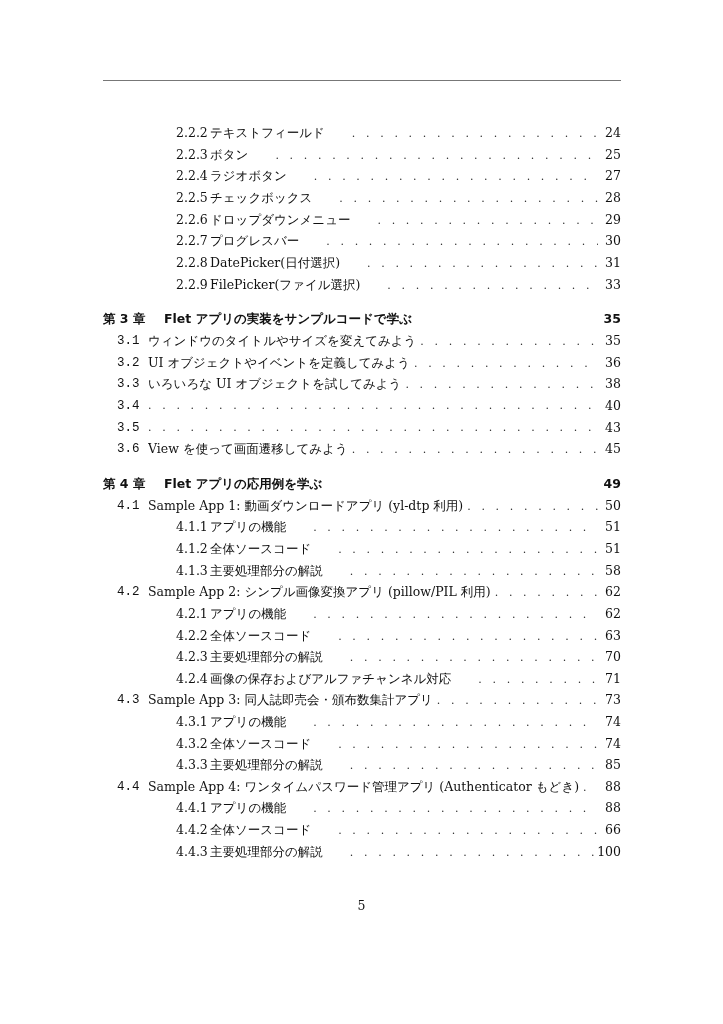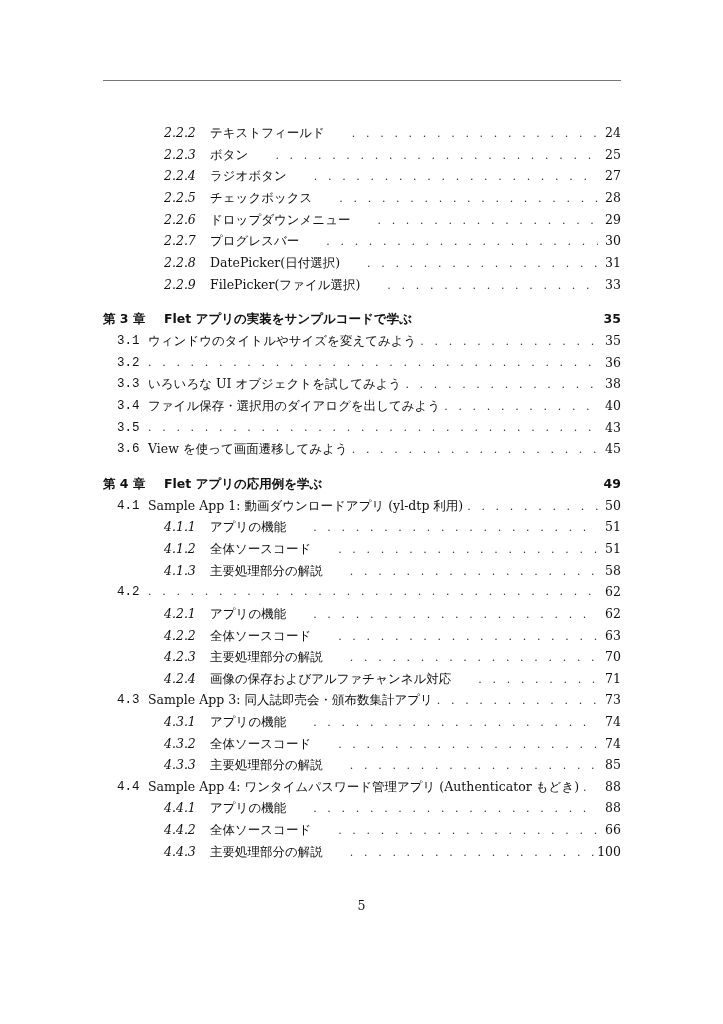--- a/index.html
+++ b/index.html
@@ -26,21 +26,21 @@
   .leader {
     flex: 1 1 auto; overflow: hidden; color: #333; letter-spacing: 3.6px;
     font-size: 11px;
   }
   .page { position: absolute; top: 0; right: 102px; text-align: right; }
   .chapter { font-family: "DejaVu Sans", "Liberation Sans", sans-serif; font-weight: bold; font-size: 12.5px; }
   .chapter .num { left: 103px; }
   .chapter .text-c { position: absolute; left: 164px; top: 0; }
   .lvl2 .num { left: 117px; font-family: Liberation Mono, monospace; }
   .lvl2 .title { left: 148px; }
-  .lvl3 .num { left: 164px; font-style: italic; }
+  .lvl3 .num { left: 176px; }
   .lvl3 .title { left: 210px; gap: 23px; }
   .pageno {
     position: absolute; left: 0; width: 723px; top: 898px; text-align: center;
     font-size: 12.5px;
   }
 </style>
 </head>
 <body>
 
 <div class="rule"></div>
@@ -121,36 +121,36 @@
     <span class="num">3.1</span>
     <span class="title">
         <span class="text">ウィンドウのタイトルやサイズを変えてみよう</span>
         <span class="leader">. . . . . . . . . . . . . . . . . . . . . . . . . . . . . . . . . . . . . . . . . . . . . . . . . . .</span>
       </span>
     <span class="page">35</span>
   </div>
   <div class="row lvl2" style="top:353px">
     <span class="num">3.2</span>
     <span class="title">
+        <span class="text">UI オブジェクトやイベントを定義してみよう</span>
         <span class="leader">. . . . . . . . . . . . . . . . . . . . . . . . . . . . . . . . . . . . . . . . . . . . . . . . . . .</span>
       </span>
     <span class="page">36</span>
   </div>
   <div class="row lvl2" style="top:374px">
     <span class="num">3.3</span>
     <span class="title">
         <span class="text">いろいろな UI オブジェクトを試してみよう</span>
         <span class="leader">. . . . . . . . . . . . . . . . . . . . . . . . . . . . . . . . . . . . . . . . . . . . . . . . . . .</span>
       </span>
     <span class="page">38</span>
   </div>
   <div class="row lvl2" style="top:396px">
     <span class="num">3.4</span>
     <span class="title">
-        <span class="text">ファイル保存・選択用のダイアログを出してみよう</span>
         <span class="leader">. . . . . . . . . . . . . . . . . . . . . . . . . . . . . . . . . . . . . . . . . . . . . . . . . . .</span>
       </span>
     <span class="page">40</span>
   </div>
   <div class="row lvl2" style="top:418px">
     <span class="num">3.5</span>
     <span class="title">
         <span class="leader">. . . . . . . . . . . . . . . . . . . . . . . . . . . . . . . . . . . . . . . . . . . . . . . . . . .</span>
       </span>
     <span class="page">43</span>
@@ -197,20 +197,21 @@
     <span class="num">4.1.3</span>
     <span class="title">
         <span class="text">主要処理部分の解説</span>
         <span class="leader">. . . . . . . . . . . . . . . . . . . . . . . . . . . . . . . . . . . . . . . . . . . . . . . . . . .</span>
       </span>
     <span class="page">58</span>
   </div>
   <div class="row lvl2" style="top:582px">
     <span class="num">4.2</span>
     <span class="title">
+        <span class="text">Sample App 2: シンプル画像変換アプリ (pillow/PIL 利用)</span>
         <span class="leader">. . . . . . . . . . . . . . . . . . . . . . . . . . . . . . . . . . . . . . . . . . . . . . . . . . .</span>
       </span>
     <span class="page">62</span>
   </div>
   <div class="row lvl3" style="top:604px">
     <span class="num">4.2.1</span>
     <span class="title">
         <span class="text">アプリの機能</span>
         <span class="leader">. . . . . . . . . . . . . . . . . . . . . . . . . . . . . . . . . . . . . . . . . . . . . . . . . . .</span>
       </span>

